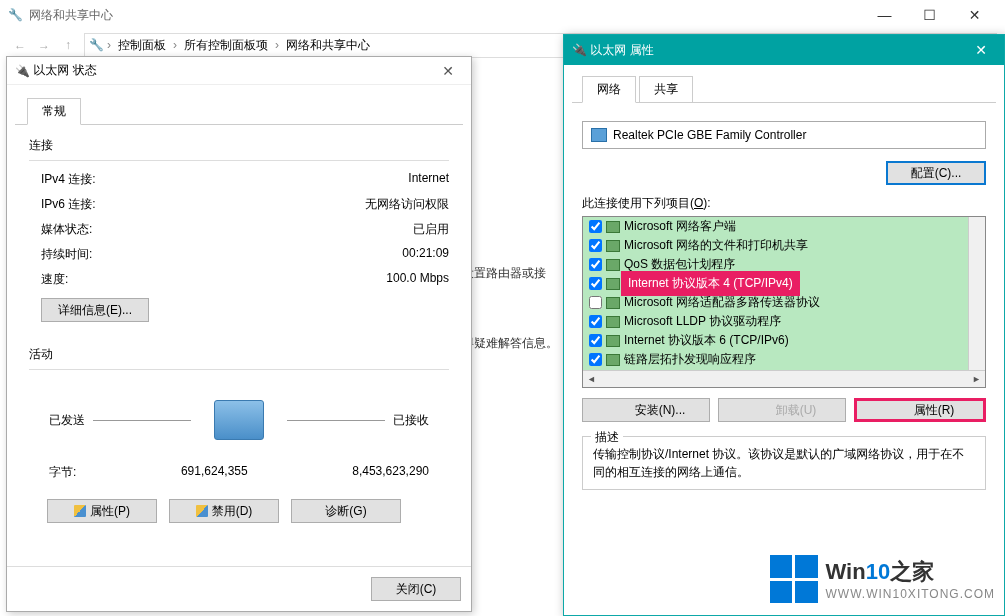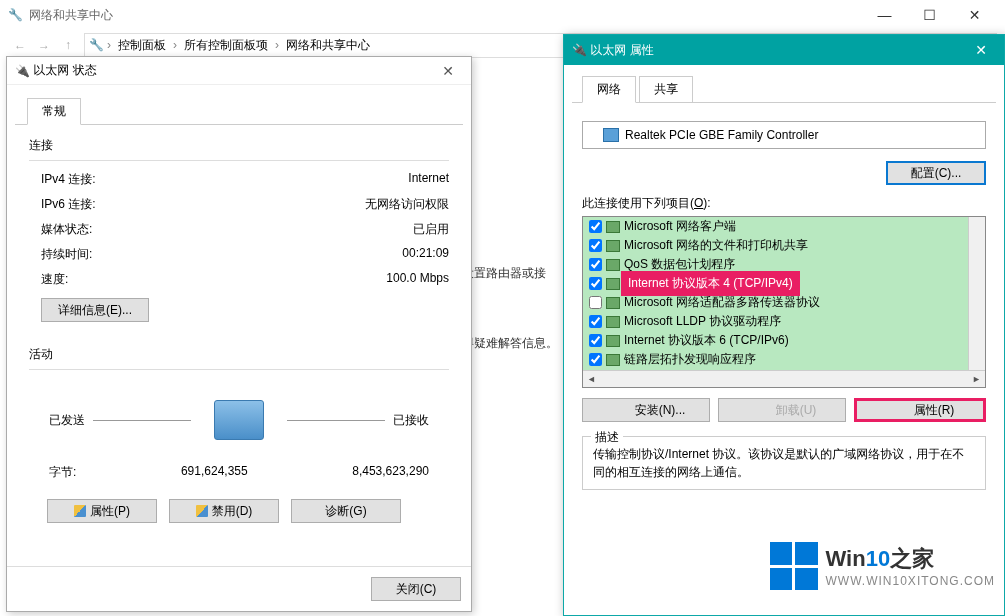--- a/index.html
+++ b/index.html
@@ -45,21 +45,21 @@
   .status-main { flex:1;}
   
   
   .prop-dlg { position: absolute; left: 563px; top: 34px; width: 442px; height: 582px; background: #fff; border: 1px solid #0da8a8; box-shadow: 2px 2px 10px rgba(0,0,0,0.3); }
   .prop-title { height: 30px; background: #00a2a2; color: #fff; display: flex; align-items: center; padding: 0 8px; font-size: 12px; }
   .prop-title .close-x { color:#fff;}
   .prop-tabstrip { padding: 6px 0 0 10px; border-bottom:1px solid #ccc; margin:4px 8px 0;}
   .prop-tab { display:inline-block; padding:4px 14px; border:1px solid #ccc; background:#fff; font-size:12px; position:relative; top:1px;}
   .prop-tab.active { border-bottom:1px solid #fff;}
   .prop-content { padding: 12px 18px; }
-  .adapter-box { border:1px solid #aaa; padding:6px 20px; display:flex; align-items:center; margin:6px 0 12px;}
+  .adapter-box { border:1px solid #aaa; padding:6px 8px; display:flex; align-items:center; margin:6px 0 12px;}
   .adapter-icon { width:16px; height:14px; background:#5aa0d8; border:1px solid #2a70a8; margin-right:6px;}
   .config-row { text-align:right; margin-bottom:10px;}
   .config-btn { width:100px; border:2px solid #0a78d0;}
   .list-label { margin-bottom:4px;}
   .list-label u { text-decoration:underline;}
   .item-list { border:1px solid #888; height:172px; background:#b8e8c0; position:relative; overflow:hidden;}
   .item-list .scroll { position:absolute; right:0; top:0; bottom:17px; width:17px; background:#f0f0f0; border-left:1px solid #ccc;}
   .item-list .hscroll { position:absolute; left:0; right:0; bottom:0; height:17px; background:#f0f0f0; border-top:1px solid #ccc; display:flex;}
   .hscroll .harrow { width:17px; height:16px; display:flex; align-items:center; justify-content:center; font-size:9px; color:#555;}
   .hscroll .htrack { flex:1;}
@@ -70,21 +70,21 @@
   .item.highlighted .hl { background:#e91e63; color:#fff; padding:1px 4px; outline:3px solid #e91e63;}
   .three-btn { display:flex; gap:8px; margin-top:10px;}
   .three-btn .btn { flex:1;padding-left:44px;}
   .three-btn .btn.pink { border:3px solid #e91e63;}
   .three-btn .btn.disabled { color:#aaa;}
   .desc-box { border:1px solid #ccc; margin-top:14px; padding:8px 10px; position:relative;}
   .desc-box .legend { position:absolute; top:-8px; left:8px; background:#fff; padding:0 4px; font-size:12px;}
   .desc-text { font-size:12px; line-height:1.5;}
   
   
-  .watermark { position:absolute; right:10px; bottom:26px; display:flex; align-items:center; gap:8px;}
+  .watermark { position:absolute; right:10px; bottom:13px; display:flex; align-items:center; gap:8px;}
   .wm-logo { width:48px; height:48px; display:grid; grid-template-columns:1fr 1fr; grid-template-rows:1fr 1fr; gap:3px;}
   .wm-logo div { background:#0078d7;}
   .wm-text { display:flex; flex-direction:column;}
   .wm-text .l1 { font-size:22px; font-weight:bold; color:#333;}
   .wm-text .l1 .num { color:#0078d7;}
   .wm-text .l2 { font-size:12px; color:#888; letter-spacing:1px;}
 </style>
 </head>
 <body>
 

